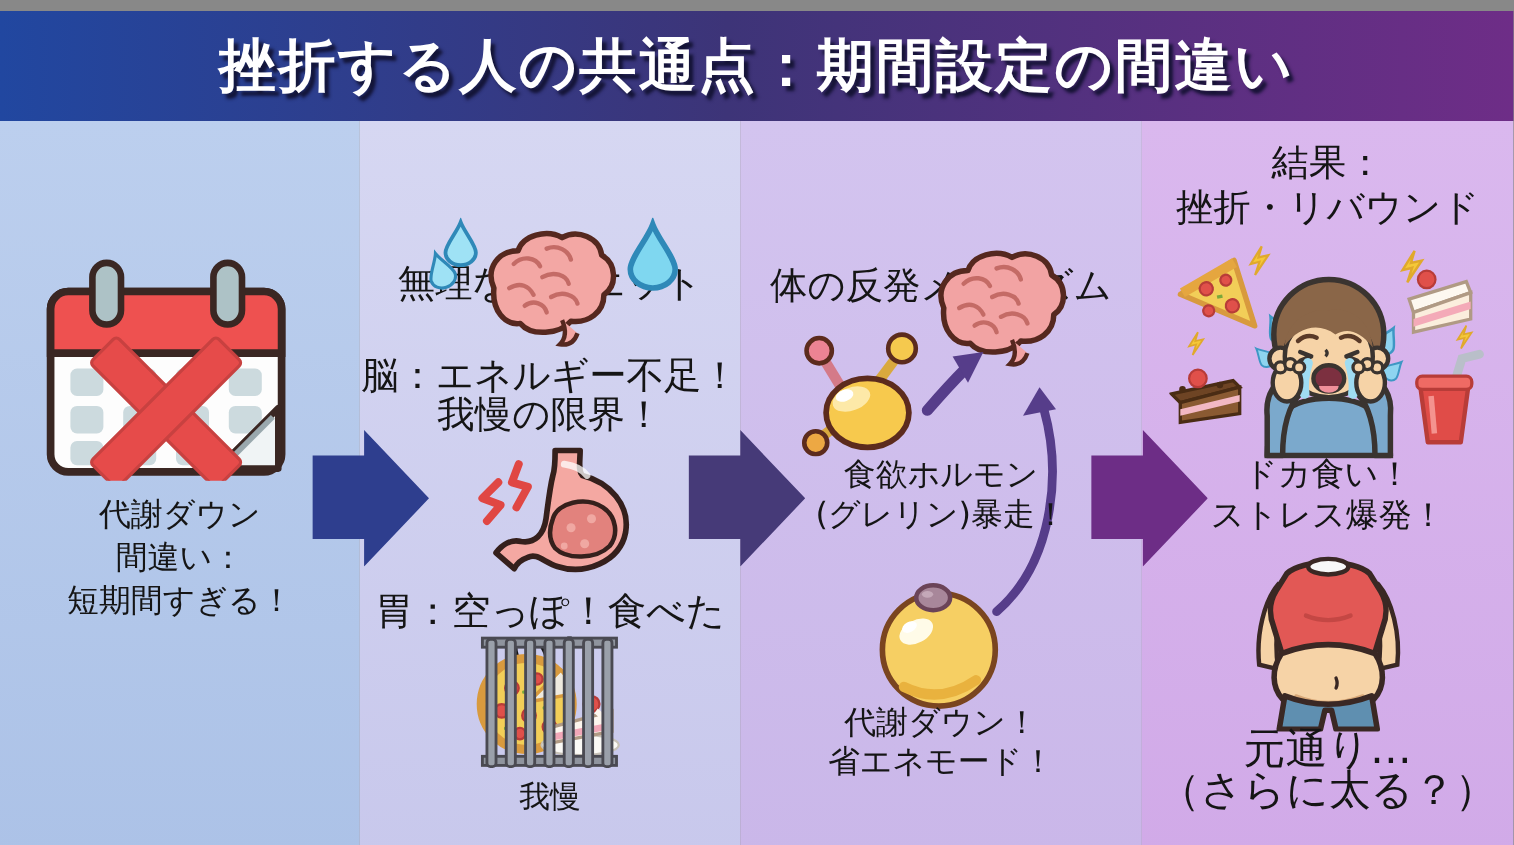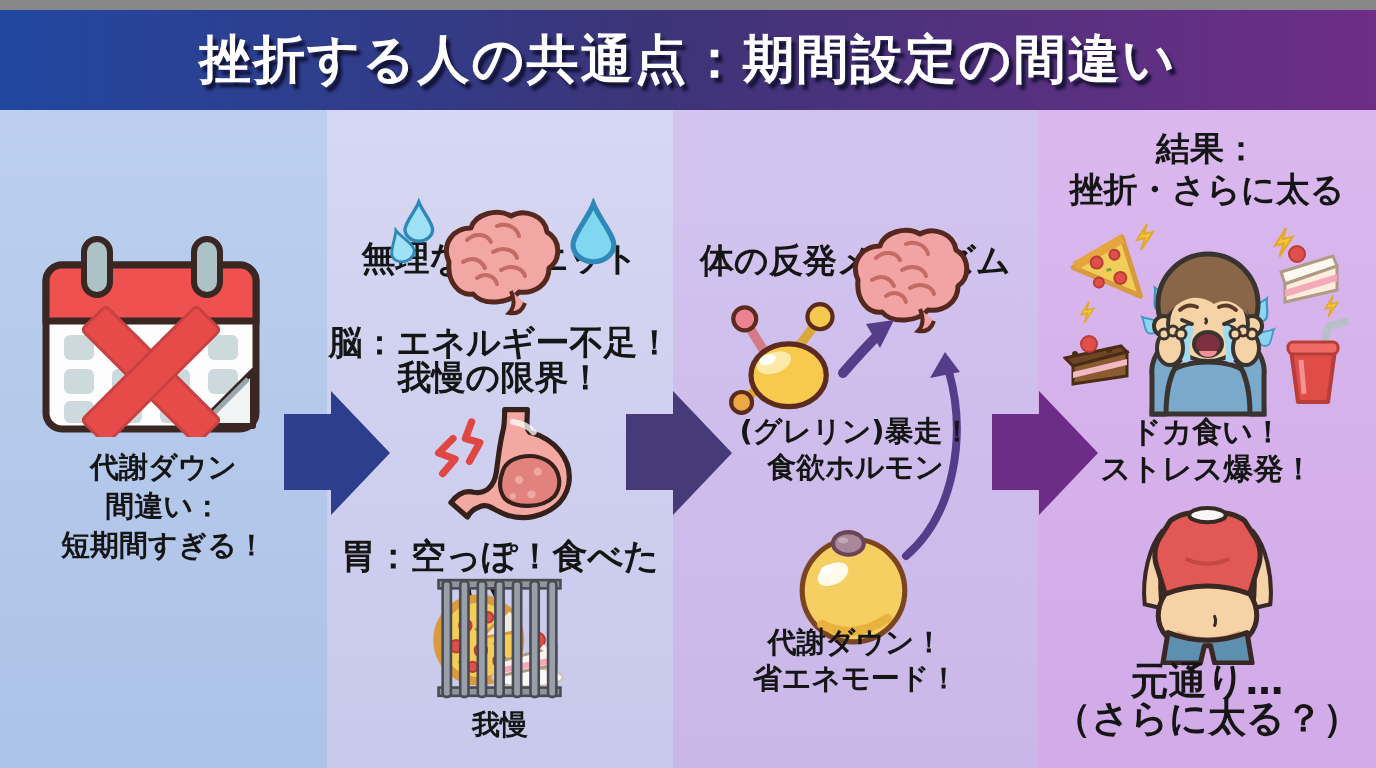--- a/index.html
+++ b/index.html
@@ -11,21 +11,21 @@
           display:flex;align-items:center;justify-content:center;}
   .title{color:#fff;font-size:52px;font-weight:900;letter-spacing:2px;
          text-shadow:4px 5px 3px rgba(15,15,45,.9);white-space:nowrap;}
   
   .col{position:absolute;top:100px;height:668px;}
   .col1{left:0;width:327px;background:linear-gradient(180deg,#bccfee 0%,#acc2e7 100%);}
   .col2{left:327px;width:346px;background:linear-gradient(180deg,#d6d7f2 0%,#c8c8ec 100%);}
   .col3{left:673px;width:365px;background:linear-gradient(180deg,#d3c4ef 0%,#cab7e9 100%);}
   .col4{left:1038px;width:338px;background:linear-gradient(180deg,#dab8ee 0%,#d1aae8 100%);}
   .colheader,.caption{position:absolute;left:0;width:100%;text-align:center;
-         color:#151515;font-weight:700;}
+         color:#151515;font-weight:400;}
   .colheader{font-size:34px;line-height:41px;}
   .caption{font-size:28px;line-height:36px;}
   .svgbox{position:absolute;}
   
   .flow{position:absolute;top:381px;width:106px;height:124px;}
 </style>
 </head>
 <body>
 
 <div class="canvas">
@@ -191,43 +191,43 @@
     </svg>
 
     <svg class="svgbox" style="left:145px;top:198px" width="175" height="265" viewBox="0 0 175 265">
       <path d="M25,65 Q45,42 60,27" fill="none" stroke="#563d8a" stroke-width="10" stroke-linecap="round"></path>
       <polygon points="76,12 48,16 62,40" fill="#563d8a"></polygon>
       <path d="M88,248 C138,205 148,125 131,64" fill="none" stroke="#563d8a" stroke-width="8" stroke-linecap="round"></path>
       <polygon points="127,44 112,70 142,64" fill="#563d8a"></polygon>
     </svg>
 
     <div class="caption" style="top:303px;font-size:29px;line-height:36px">
+      <div>食欲ホルモン</div>
       <div>(グレリン)暴走！</div>
-      <div>食欲ホルモン</div>
     </div>
 
     <svg class="svgbox" style="left:122px;top:418px" width="118" height="118" viewBox="0 0 115 115">
       <circle cx="57" cy="61" r="50" fill="#f6cf63" stroke="#7a4520" stroke-width="5"></circle>
       <path d="M26,94 Q58,110 90,88" fill="none" stroke="#e9b23e" stroke-width="9" stroke-linecap="round"></path>
       <ellipse cx="37" cy="45" rx="16" ry="10" fill="#fffbe8" transform="rotate(-28 37 45)"></ellipse>
       <ellipse cx="31" cy="41" rx="7" ry="4.5" fill="#ffffff" transform="rotate(-28 31 41)"></ellipse>
       <ellipse cx="52" cy="15" rx="15" ry="11" fill="#a8879a" stroke="#6b4458" stroke-width="4"></ellipse>
       <ellipse cx="47" cy="12" rx="5" ry="3" fill="#c4a8b8"></ellipse>
     </svg>
 
-    <div class="caption" style="top:514px;font-size:29px;line-height:36px">
+    <div class="caption" style="top:528px;font-size:29px;line-height:36px">
       <div>代謝ダウン！</div>
       <div>省エネモード！</div>
     </div>
   </div>
 
   <div class="col col4">
     <div class="colheader" style="top:18px">
       <div>結果：</div>
-      <div>挫折・さらに太る</div>
+      <div>挫折・リバウンド</div>
     </div>
 
     <svg class="svgbox" style="left:25px;top:112px" width="290" height="195" viewBox="0 0 290 195">
       <g fill="#f5c838" stroke="#e0a92c" stroke-width="2">
         <polygon points="0,16 10,0 7,10 16,8 4,26 8,14" transform="translate(74,2)"></polygon>
         <polygon points="0,16 10,0 7,10 16,8 4,26 8,14" transform="translate(212,6) scale(1.1)"></polygon>
         <polygon points="0,16 10,0 7,10 16,8 4,26 8,14" transform="translate(18,80) scale(0.8)"></polygon>
         <polygon points="0,16 10,0 7,10 16,8 4,26 8,14" transform="translate(262,74) scale(0.8)"></polygon>
       </g>
       <g transform="translate(6,26) rotate(-12)">

